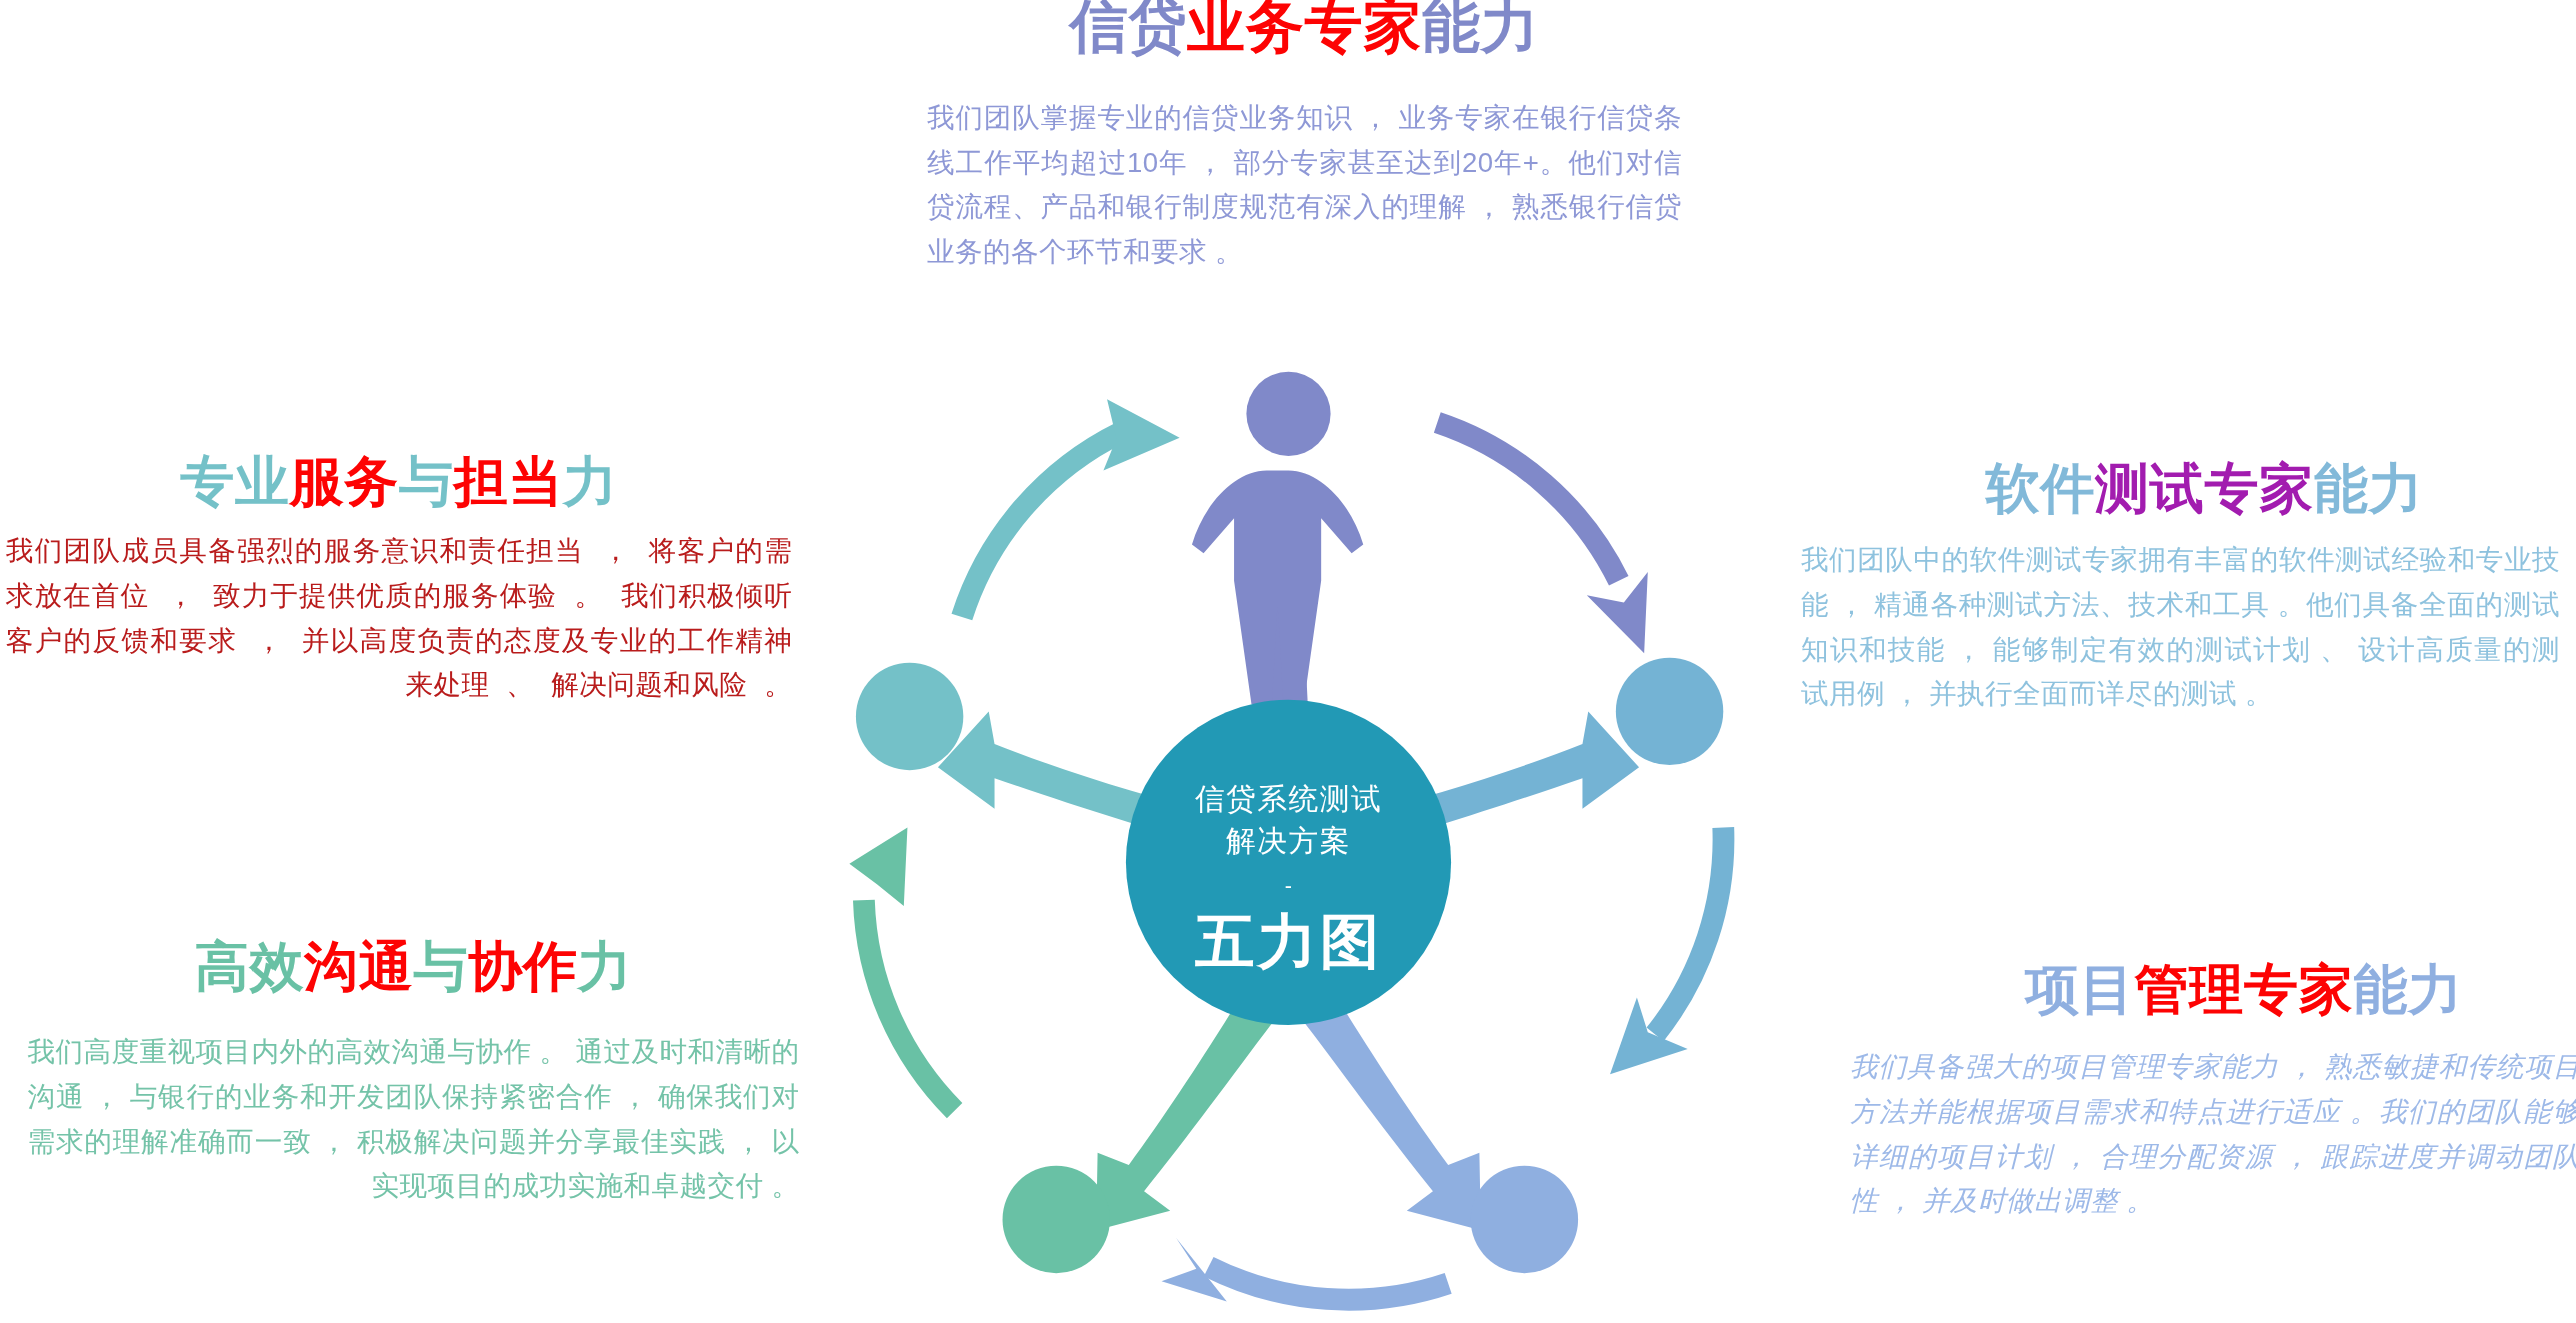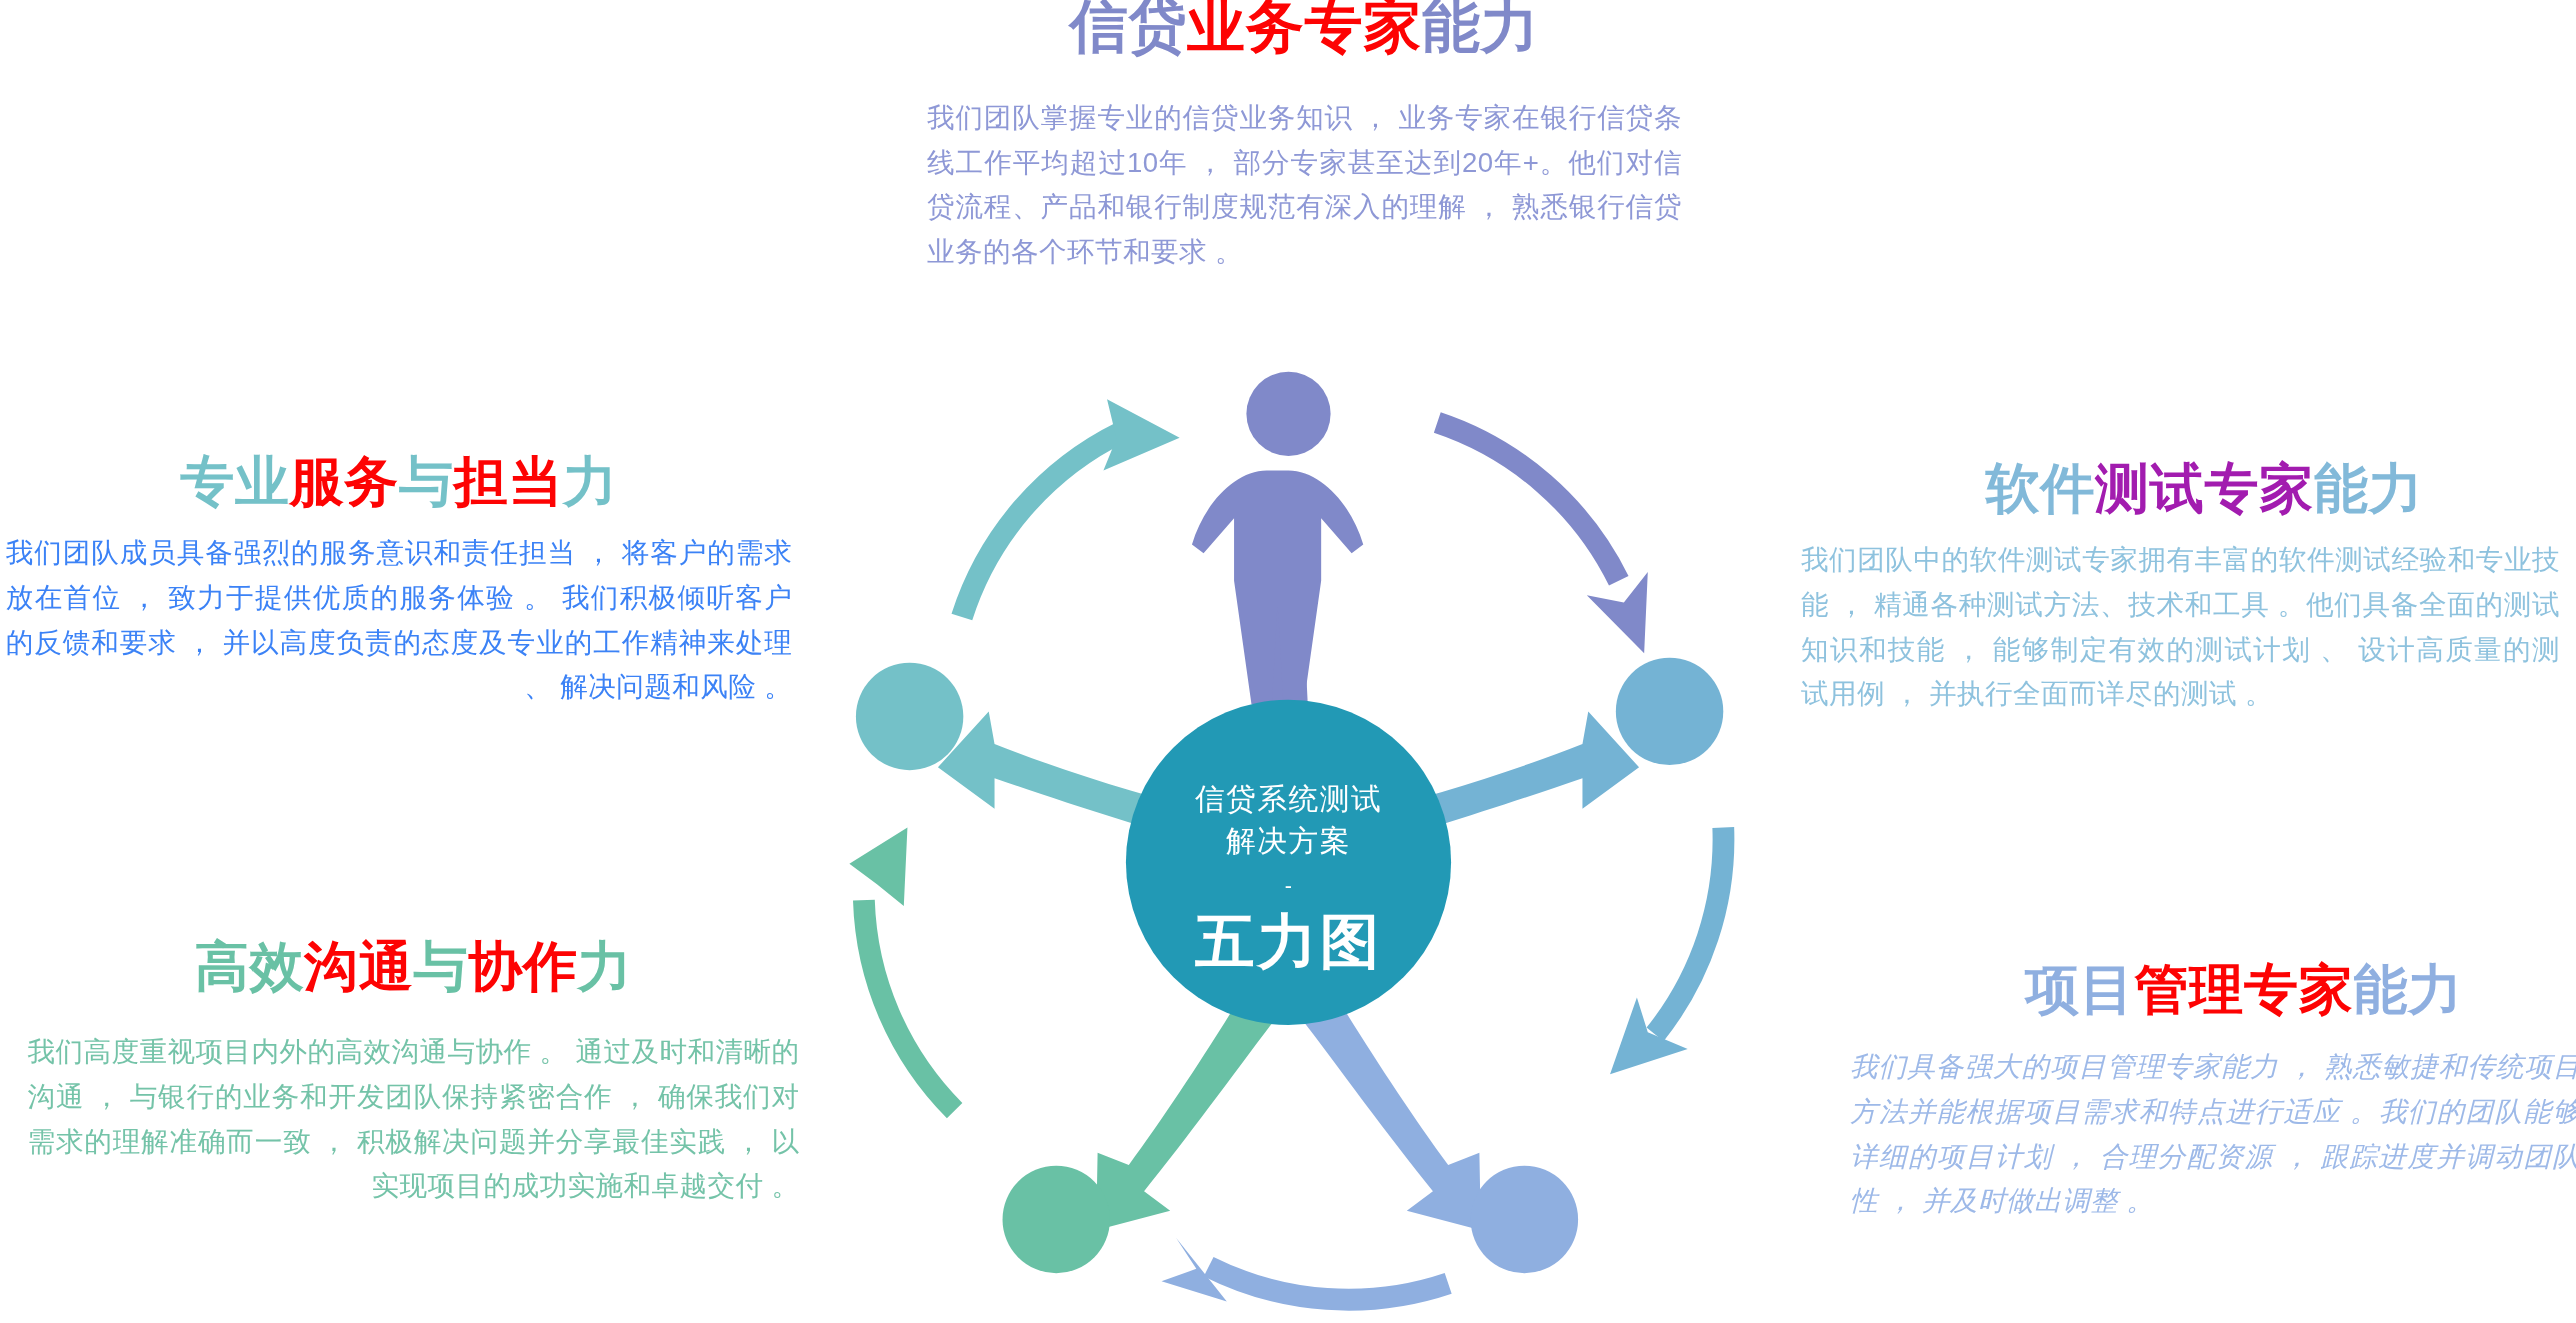--- a/index.html
+++ b/index.html
@@ -69,21 +69,21 @@
 
 <div class="stage">
 
   <div class="block" id="panel-credit">
     <div class="title"><span style="color: rgb(128, 137, 201);">信贷</span><span style="color: rgb(253, 3, 3);">业务专家</span><span style="color: rgb(128, 137, 201);">能力</span></div>
     <div class="body-text" style="color: rgb(142, 152, 214); margin-top: 40px;">我们团队掌握专业的信贷业务知识 ， 业务专家在银行信贷条线工作平均超过10年 ， 部分专家甚至达到20年+。他们对信贷流程、产品和银行制度规范有深入的理解 ， 熟悉银行信贷业务的各个环节和要求 。</div>
   </div>
 
   <div class="block" id="panel-service">
     <div class="title"><span style="color: rgb(116, 193, 200);">专业</span><span style="color: rgb(253, 3, 3);">服务</span><span style="color: rgb(116, 193, 200);">与</span><span style="color: rgb(253, 3, 3);">担当</span><span style="color: rgb(116, 193, 200);">力</span></div>
-    <div class="body-text" style="color: #3b82f6;">我们团队成员具备强烈的服务意识和责任担当 ， 将客户的需求放在首位 ， 致力于提供优质的服务体验 。 我们积极倾听客户的反馈和要求 ， 并以高度负责的态度及专业的工作精神来处理 、 解决问题和风险 。</div>
+    <div class="body-text" style="color: #b91c1c; font-family: Liberation Mono, monospace;">我们团队成员具备强烈的服务意识和责任担当 ， 将客户的需求放在首位 ， 致力于提供优质的服务体验 。 我们积极倾听客户的反馈和要求 ， 并以高度负责的态度及专业的工作精神来处理 、 解决问题和风险 。</div>
   </div>
 
   <div class="block" id="panel-comm">
     <div class="title"><span style="color: rgb(105, 193, 165);">高效</span><span style="color: rgb(253, 3, 3);">沟通</span><span style="color: rgb(105, 193, 165);">与</span><span style="color: rgb(253, 3, 3);">协作</span><span style="color: rgb(105, 193, 165);">力</span></div>
     <div class="body-text" style="color: rgb(116, 195, 168);">我们高度重视项目内外的高效沟通与协作 。 通过及时和清晰的沟通 ， 与银行的业务和开发团队保持紧密合作 ， 确保我们对需求的理解准确而一致 ， 积极解决问题并分享最佳实践 ， 以实现项目的成功实施和卓越交付 。</div>
   </div>
 
   <div class="block" id="panel-qa">
     <div class="title"><span style="color: rgb(130, 185, 217); margin-left: 48px;">软件</span><span style="color: #a21caf;">测试专家</span><span style="color: rgb(130, 185, 217);">能力</span></div>
     <div class="body-text" style="color: rgb(142, 194, 222);">我们团队中的软件测试专家拥有丰富的软件测试经验和专业技能 ， 精通各种测试方法、技术和工具 。他们具备全面的测试知识和技能 ， 能够制定有效的测试计划 、 设计高质量的测试用例 ， 并执行全面而详尽的测试 。</div>

